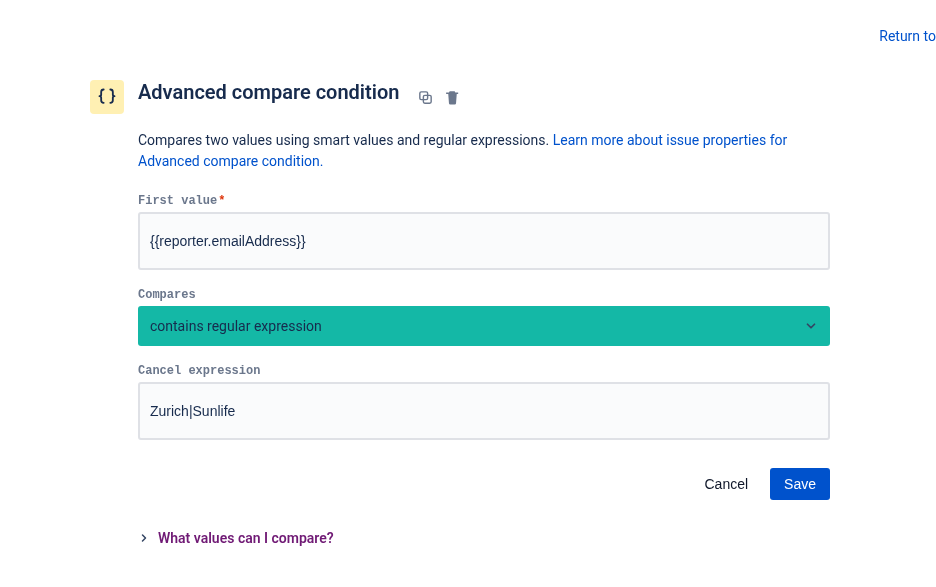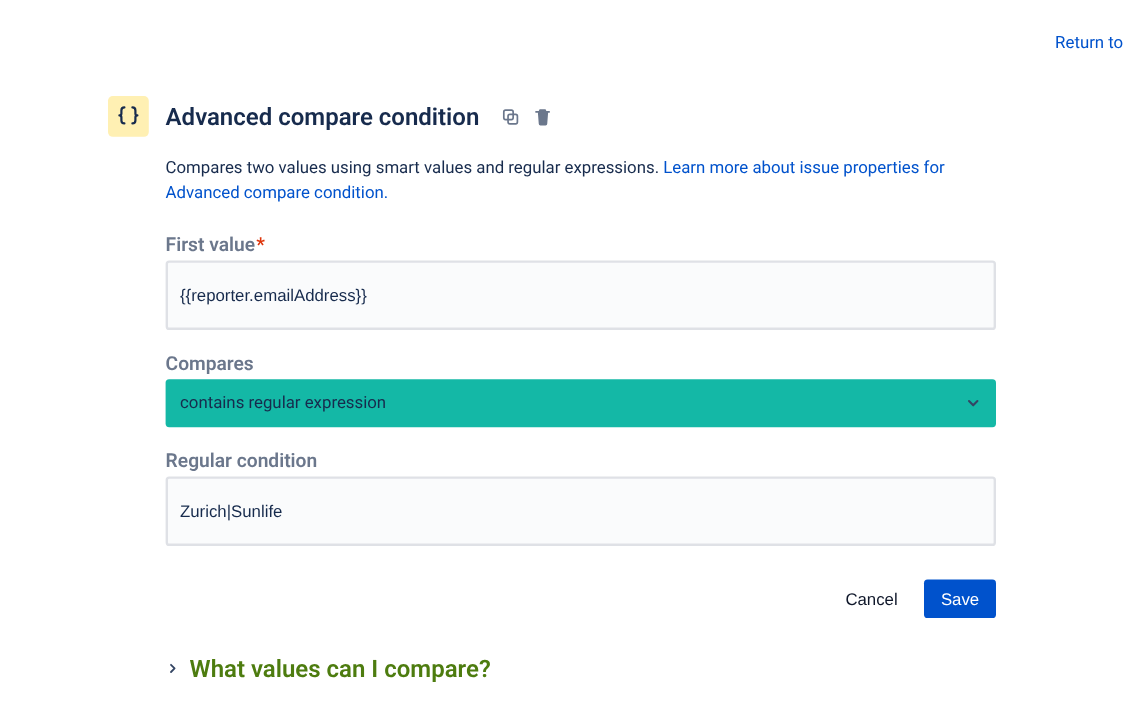--- a/index.html
+++ b/index.html
@@ -21,21 +21,20 @@
     cursor: pointer;
   }
   .panel {
     position: absolute;
     left: 90px;
     top: 80px;
     width: 740px;
   }
   .header-row {
     display: flex;
-    align-items: center;
     gap: 14px;
     margin-bottom: 12px;
   }
   .icon-badge {
     width: 34px;
     height: 34px;
     background: #fff0b3;
     border-radius: 4px;
     display: flex;
     align-items: center;
@@ -73,25 +72,26 @@
   }
   .description a {
     color: #0052cc;
     text-decoration: none;
   }
   .form {
     margin-left: 48px;
   }
   .field-group { margin-bottom: 18px; }
   .field-label {
-    font-size: 16px;
+    font-size: 12px;
     font-weight: 600;
     color: #6b778c;
     margin-bottom: 4px;
     display: block;
+    font-family: Liberation Mono, monospace;
   }
   .req { color: #de350b; margin-left: 1px; }
   .text-input {
     width: 100%;
     height: 58px;
     border: 2px solid #dfe1e6;
     border-radius: 3px;
     padding: 0 10px;
     font-size: 14px;
     color: #172b4d;
@@ -149,23 +149,23 @@
   .disclosure {
     margin-left: 48px;
     margin-top: 30px;
     display: flex;
     align-items: center;
     gap: 8px;
     cursor: pointer;
   }
   .disclosure .caret svg { width: 12px; height: 12px; display: block; color: #344563; }
   .disclosure-label {
-    font-size: 20px;
+    font-size: 14px;
     font-weight: 600;
-    color: #4d7c0f;
+    color: #701a75;
   }
 </style>
 </head>
 <body>
 
 <a class="top-link">Return to</a>
 
 <div class="panel">
 
   <div class="header-row">
@@ -212,21 +212,21 @@
         </div>
         <span class="chevron">
           <svg viewBox="0 0 24 24" fill="none" stroke="currentColor" stroke-width="3" stroke-linecap="round" stroke-linejoin="round">
             <polyline points="6 9 12 15 18 9"></polyline>
           </svg>
         </span>
       </div>
     </div>
 
     <div class="field-group">
-      <label class="field-label">Regular condition</label>
+      <label class="field-label">Cancel expression</label>
       <input type="text" class="text-input" value="Zurich|Sunlife" style="">
     </div>
 
     <div class="actions">
       <button class="btn btn-cancel">Cancel</button>
       <button class="btn btn-primary">Save</button>
     </div>
 
   </div>
 

